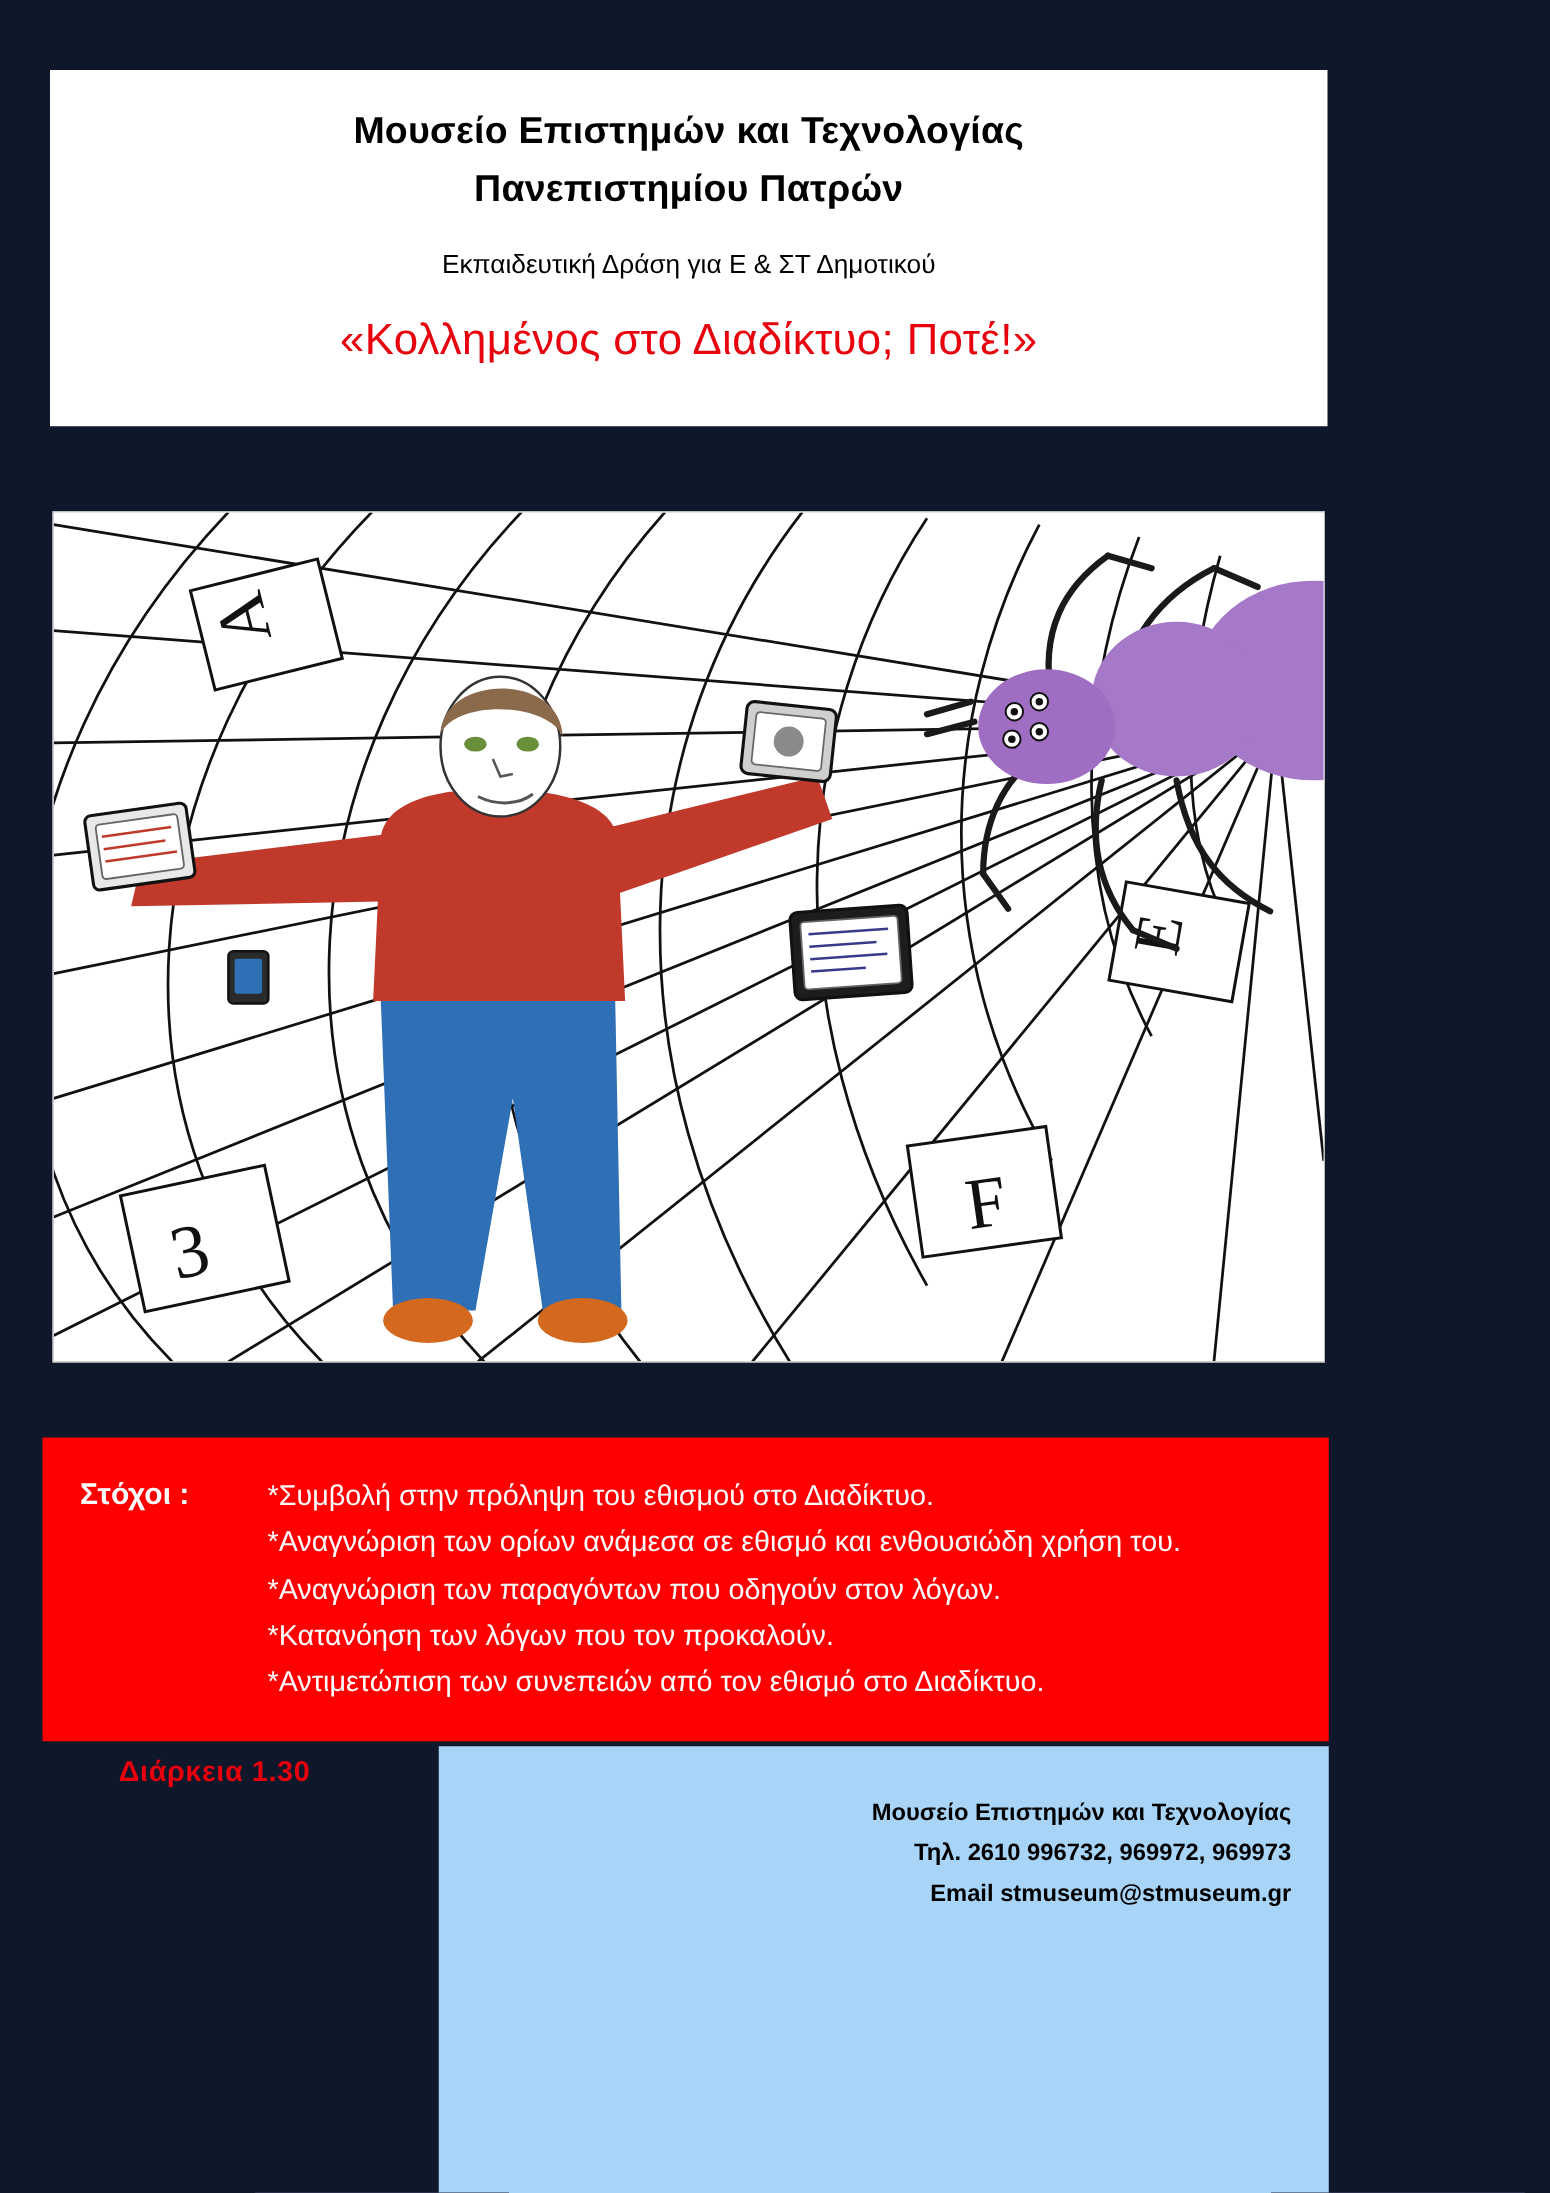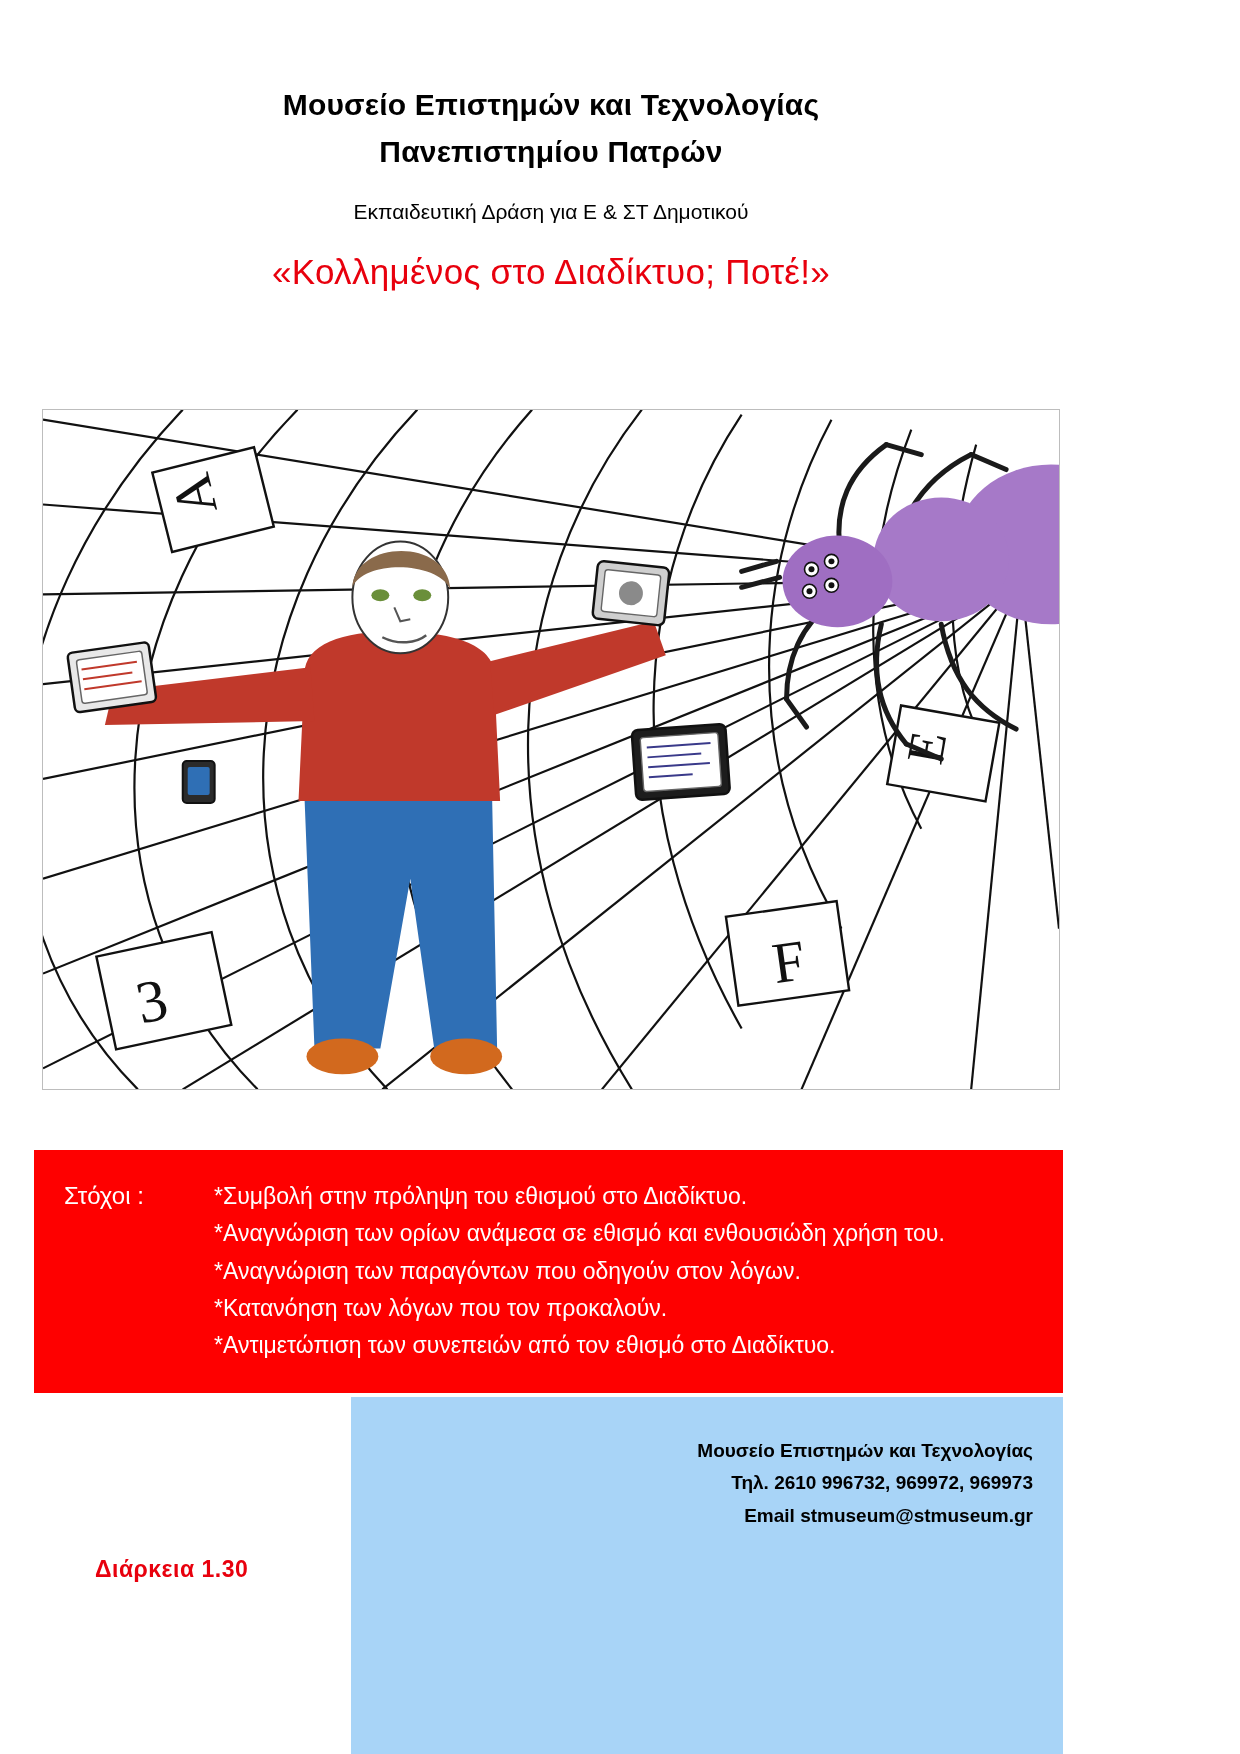--- a/index.html
+++ b/index.html
@@ -10,21 +10,21 @@
     width: 1240px;
     height: 1754px;
     background: #7a7ab0;
     font-family: "Liberation Sans", sans-serif;
     overflow: hidden;
   }
   .poster {
     position: relative;
     width: 1240px;
     height: 1754px;
-    background: #ffffff;
+    background: #0f172a;
     box-sizing: border-box;
   }
 
   
   .header-block {
     position: absolute;
     left: 40px;
     top: 56px;
     width: 1022px;
     height: 285px;
@@ -80,21 +80,21 @@
     width: 1029px;
     height: 243px;
     background: #fe0000;
     box-sizing: border-box;
     padding: 28px 20px 0 30px;
     display: flex;
   }
   .goals-label {
     color: #ffffff;
     font-size: 24px;
-    font-weight: normal;
+    font-weight: bold;
     white-space: nowrap;
     padding-top: 4px;
     width: 140px;
     flex: none;
   }
   .goals-list {
     color: #ffffff;
     font-size: 23px;
     line-height: 1.62;
     padding-left: 10px;
@@ -117,21 +117,21 @@
   }
   .contact-line {
     font-size: 19px;
     font-weight: bold;
     color: #000000;
     line-height: 1.7;
   }
   .duration {
     position: absolute;
     left: 95px;
-    top: 1556px;
+    top: 1404px;
     font-size: 23px;
     font-weight: bold;
     color: #e8000d;
     letter-spacing: 0.5px;
   }
 </style>
 </head>
 <body>
 
 <div class="poster">

